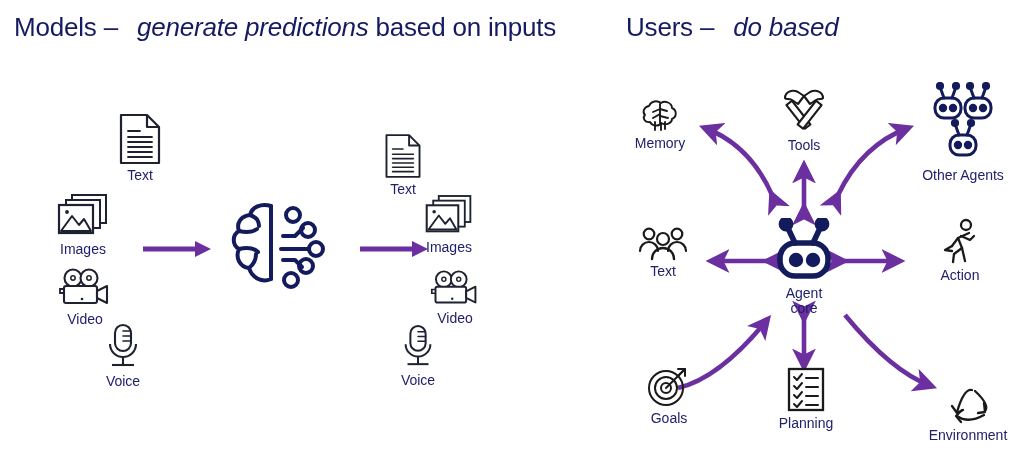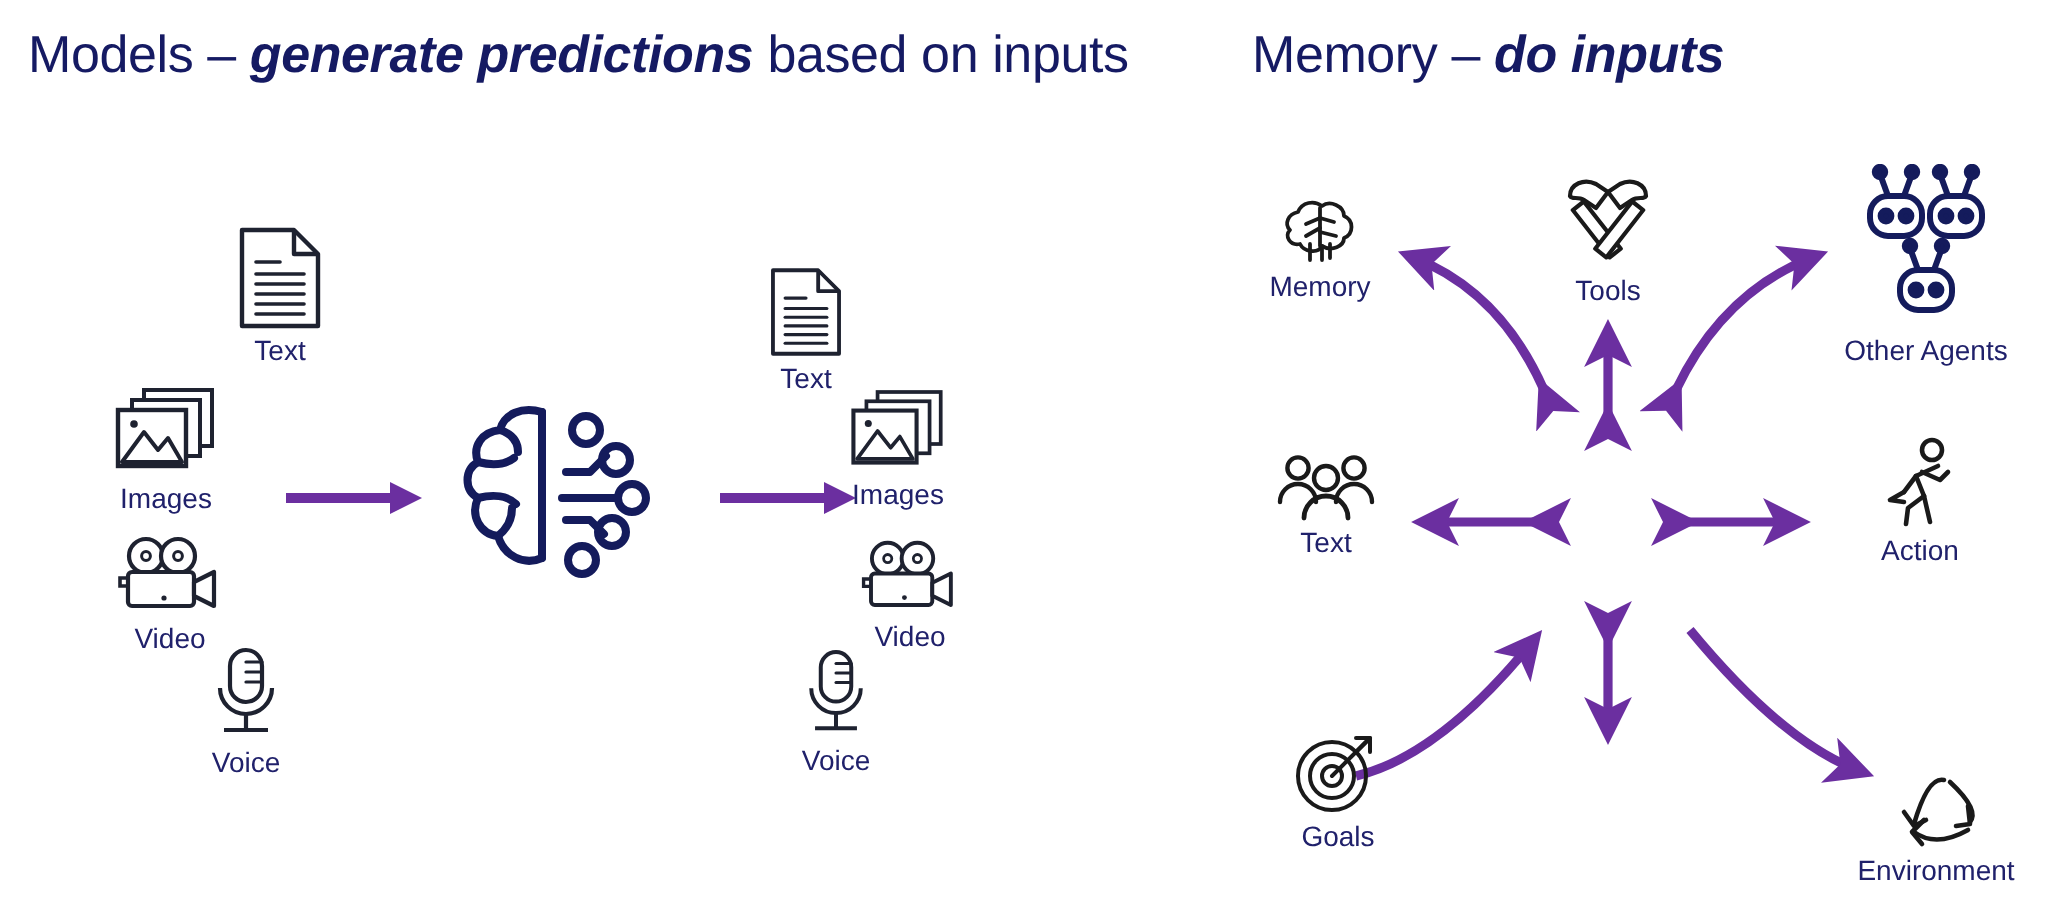--- a/index.html
+++ b/index.html
@@ -23,22 +23,23 @@
     position: absolute;
     top: 12px;
     font-size: 26px;
     color: #151a63;
     white-space: nowrap;
     letter-spacing: -0.2px;
   }
   #models-panel .panel-title { left: 14px; }
   #agents-panel .panel-title { left: 26px; }
   .panel-title .em {
-    font-weight: bold;
+    font-weight: normal;
     font-style: italic;
+    margin-left: 12px;
   }
 
   
   .node {
     position: absolute;
     display: flex;
     flex-direction: column;
     align-items: center;
     width: 110px;
     margin-left: -55px;
@@ -241,21 +242,21 @@
       </svg>
     </span>
     <span class="cap">Voice</span>
   </div>
 
 </div>
 
 <div class="panel" id="agents-panel">
 
   <div class="panel-title">
-    <span>Memory – </span><span class="em">do inputs</span>
+    <span>Users – </span><span class="em">do based</span>
   </div>
 
   <svg id="agents-svg" viewBox="0 0 424 456">
     <defs>
       <marker id="ah" markerWidth="5.2" markerHeight="5.2" refX="3.8" refY="2.6" orient="auto">
         <path d="M0,0 L5.2,2.6 L0,5.2 L1.3,2.6 Z" fill="#6b2fa0"></path>
       </marker>
     </defs>
     <g stroke="#6b2fa0" stroke-width="4.6" fill="none" stroke-linecap="butt">
 
@@ -353,20 +354,37 @@
           <circle cx="40" cy="8" r="5.3"></circle>
           <path d="M31 25 a9 9 0 0 1 18 0"></path>
           <circle cx="26" cy="13" r="6"></circle>
           <path d="M15 33 a11 11 0 0 1 22 0" stroke-width="2.4"></path>
         </g>
       </svg>
     </span>
     <span class="cap">Text</span>
   </div>
 
+  <div class="node" style="left:204px; top:218px;">
+    <span class="glyph">
+      <svg width="68" height="66" viewBox="0 0 68 66">
+        <g fill="none" stroke="#141b5c" stroke-width="5.6" stroke-linecap="round" stroke-linejoin="round">
+          <path d="M16 6 L25 25"></path>
+          <path d="M52 6 L43 25"></path>
+          <circle cx="16" cy="6" r="4.6" fill="#141b5c"></circle>
+          <circle cx="52" cy="6" r="4.6" fill="#141b5c"></circle>
+          <rect x="10" y="25" width="48" height="33" rx="15"></rect>
+          <circle cx="26" cy="42" r="4.4" fill="#141b5c"></circle>
+          <circle cx="43" cy="42" r="4.4" fill="#141b5c"></circle>
+        </g>
+      </svg>
+    </span>
+    <span class="cap">Agent</span>
+    <span class="cap" style="margin-top:0;">core</span>
+  </div>
 
   <div class="node" style="left:360px; top:218px;">
     <span class="glyph">
       <svg width="42" height="48" viewBox="0 0 42 48">
         <g fill="none" stroke="#1a1a1a" stroke-width="2.3" stroke-linecap="round" stroke-linejoin="round">
           <circle cx="27" cy="7" r="5"></circle>
           <path d="M30 15 L19 20 L13 28"></path>
           <path d="M22 18 L31 22 L35 18"></path>
           <path d="M19 20 L23 30 L26 43"></path>
           <path d="M13 28 L6 32 L13 33"></path>
@@ -386,20 +404,38 @@
           <circle cx="21" cy="23" r="5"></circle>
           <path d="M21 23 L38 6"></path>
           <path d="M33 4 L40 4 L40 11"></path>
           <path d="M33 11 L40 4"></path>
         </g>
       </svg>
     </span>
     <span class="cap">Goals</span>
   </div>
 
+  <div class="node" style="left:206px; top:366px;">
+    <span class="glyph">
+      <svg width="46" height="48" viewBox="0 0 46 48">
+        <rect x="6" y="3" width="34" height="41" fill="#ffffff" stroke="#1a1a1a" stroke-width="2.3"></rect>
+        <g fill="none" stroke="#1a1a1a" stroke-width="2" stroke-linecap="round" stroke-linejoin="round">
+          <path d="M11 11 L14 14 L19 8"></path>
+          <path d="M11 20 L14 23 L19 17"></path>
+          <path d="M11 29 L14 32 L19 26"></path>
+          <path d="M11 38 L14 41 L19 35"></path>
+          <line x1="23" y1="12" x2="35" y2="12"></line>
+          <line x1="23" y1="21" x2="35" y2="21"></line>
+          <line x1="23" y1="30" x2="35" y2="30"></line>
+          <line x1="23" y1="39" x2="35" y2="39"></line>
+        </g>
+      </svg>
+    </span>
+    <span class="cap">Planning</span>
+  </div>
 
   <div class="node" style="left:368px; top:380px;">
     <span class="glyph">
       <svg width="52" height="46" viewBox="0 0 52 46">
         <g fill="none" stroke="#1a1a1a" stroke-width="2.3" stroke-linecap="round" stroke-linejoin="round">
           <path d="M15 32 Q22 8 30 10"></path>
           <path d="M10 26 L15 33 L21 30"></path>
           <path d="M33 11 Q48 25 43 31"></path>
           <path d="M42 23 L43 32 L36 33"></path>
           <path d="M42 35 Q26 44 15 36"></path>

